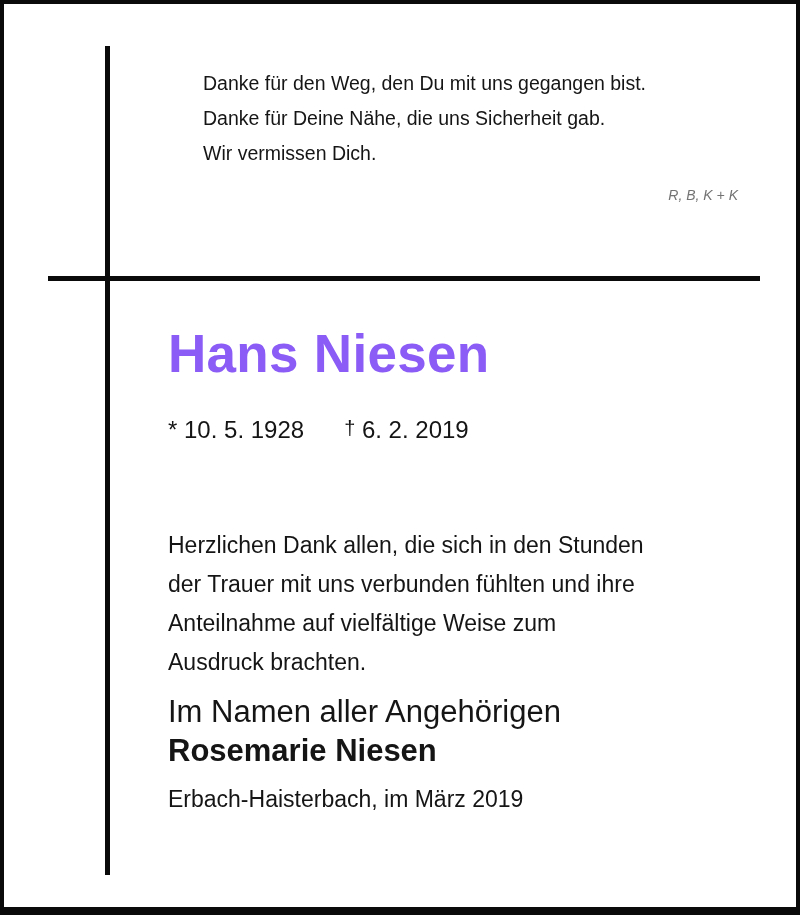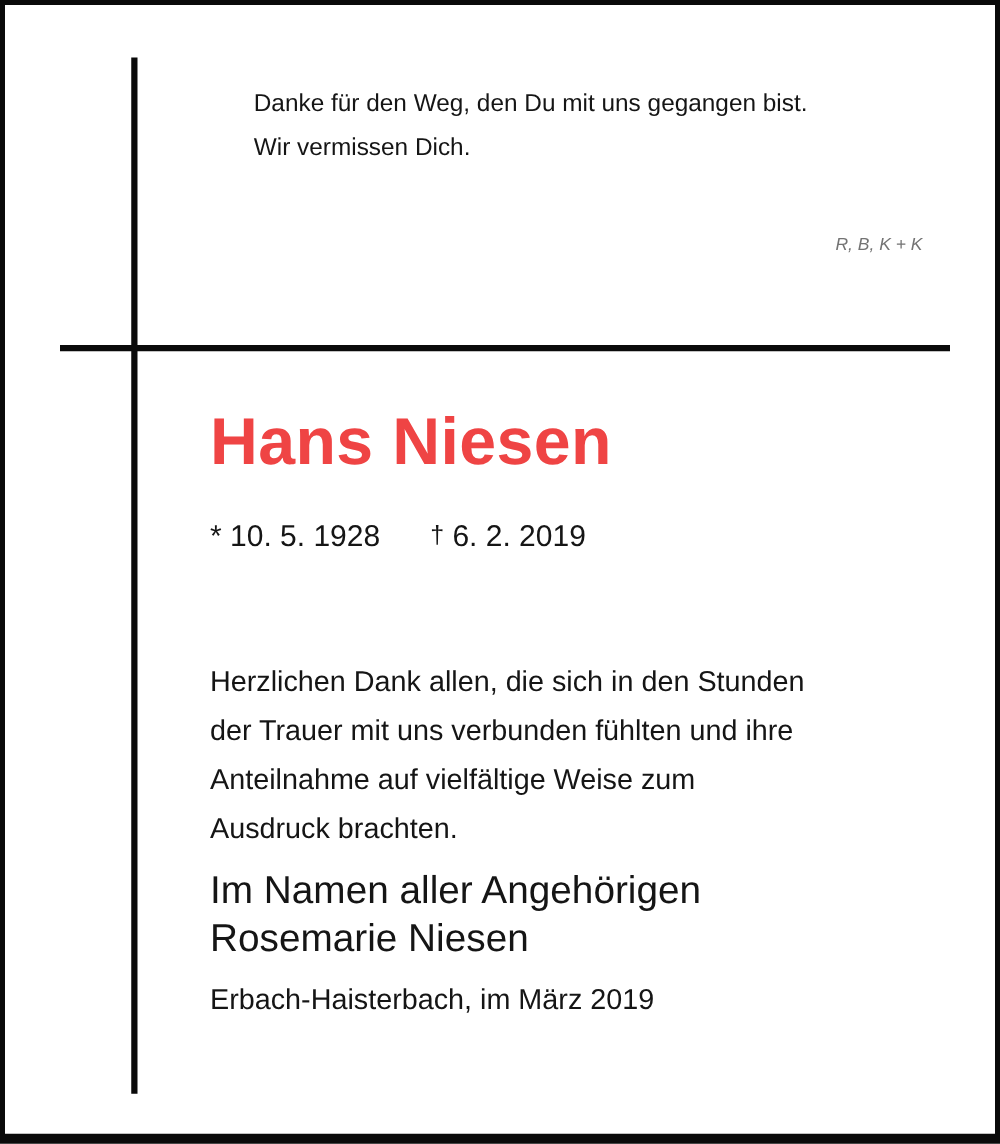--- a/index.html
+++ b/index.html
@@ -31,41 +31,42 @@
     .verse { top: 66px; font-size: 19.5px; line-height: 35px; }
     .verse div { height: 35px; margin-left: 35px; }
     .sign {
       position: absolute; top: 187px; right: 62px; left: auto;
       font-family: "Liberation Sans", sans-serif;
       font-style: italic; font-size: 14px; color: #737373;
       white-space: nowrap;
     }
     .name {
       top: 322px; font-size: 53px; font-weight: bold; letter-spacing: 0.3px;
-      line-height: 64px; color: #ef4444;
+      line-height: 64px; color: #8b5cf6;
     }
     .dates { top: 412px; font-size: 24px; line-height: 32px; }
     .dates .gap { display: inline-block; width: 40px; }
     .dates .sym { font-size: 20px; vertical-align: 3px; }
     .thanks { top: 498px; font-size: 23px; line-height: 39px; margin-top: 28px; }
     .thanks div { height: 39px; }
     .family { top: 692px; font-size: 31px; line-height: 39px; }
-    .family .bold { font-weight: normal; }
+    .family .bold { font-weight: bold; }
     .place { top: 780px; font-size: 23px; line-height: 39px; }
   </style>
 </head>
 <body>
 
 <div class="frame">
   <div class="vline"></div>
   <div class="hline"></div>
 </div>
 
 <div class="txt verse">
   <div>Danke für den Weg, den Du mit uns gegangen bist.</div>
+  <div>Danke für Deine Nähe, die uns Sicherheit gab.</div>
   <div>Wir vermissen Dich.</div>
 </div>
 <div class="sign">R, B, K + K</div>
 
 <div class="txt name">Hans Niesen</div>
 
 <div class="txt dates">
   <span>*</span>
   <span>10. 5. 1928</span><span class="gap"></span><span class="sym">†</span>
   <span>6. 2. 2019</span>

